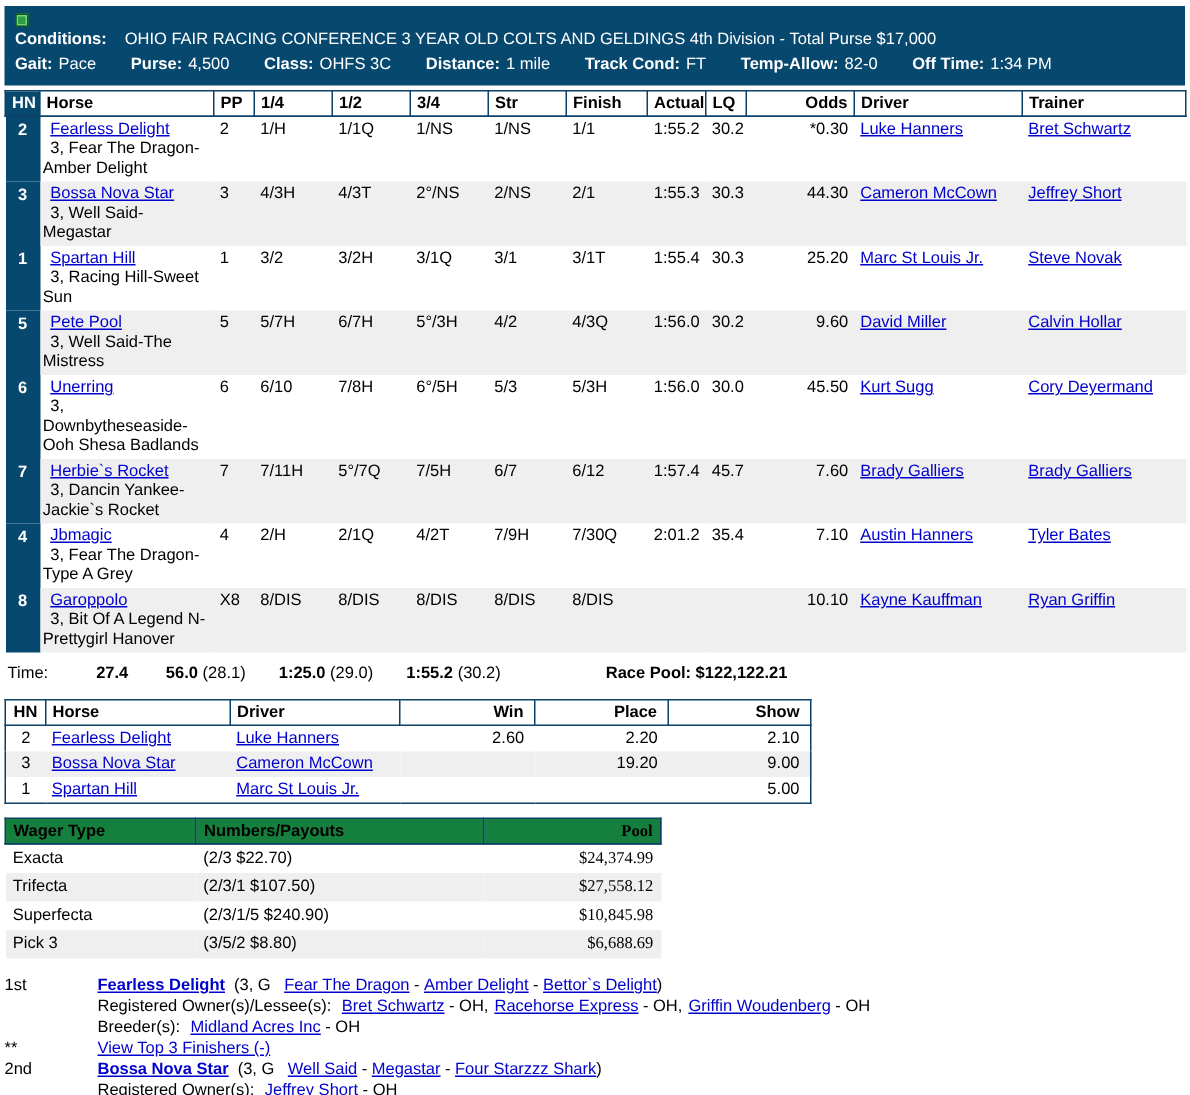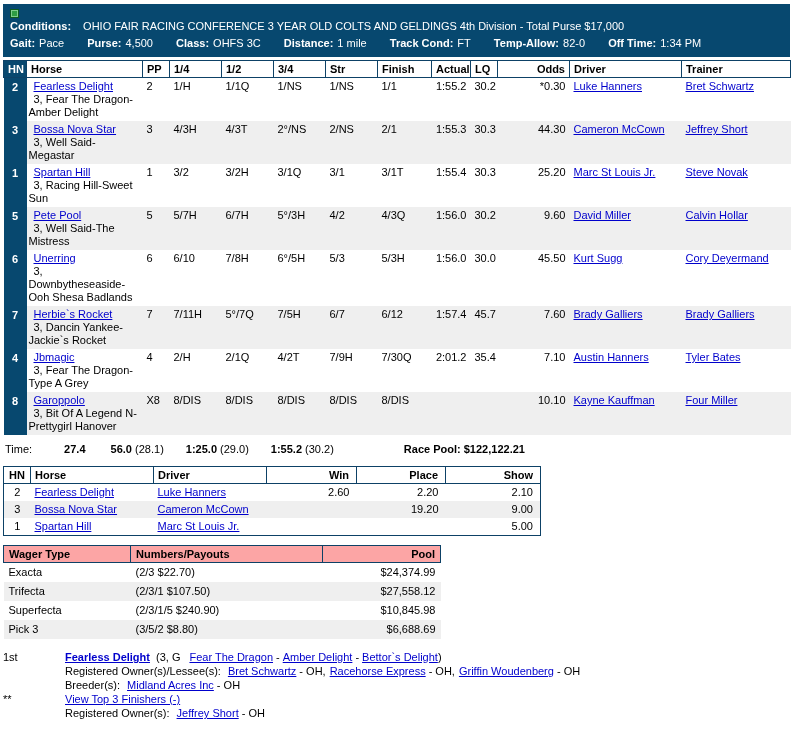--- a/index.html
+++ b/index.html
@@ -46,24 +46,24 @@
   
   .t-wps { width: 537px; border: 1px solid #0d4166; margin-bottom: 9px; }
   .t-wps th { border: 1px solid #0d4166; font-weight: bold; text-align: left; padding: 2px 4px; height: 17px; background: #fff; }
   .t-wps td { padding: 2px 4px; height: 16px; line-height: 13px; }
   .t-wps tr.alt td { background: #efefef; }
   .t-wps .c { text-align: center; }
   .t-wps .r { text-align: right; padding-right: 7px; margin-top: 16px; }
 
   
   .t-wager { width: 437px; margin-bottom: 12px; }
-  .t-wager th { border: 1px solid #0d4166; font-weight: bold; text-align: left; padding: 2px 5px; height: 17px; background: #fca5a5; }
+  .t-wager th { border: 1px solid #0d4166; font-weight: bold; text-align: left; padding: 2px 5px; height: 17px; background: #15803d; }
   .t-wager td { padding: 3px 5px; line-height: 13px; }
   .t-wager tr.alt td { background: #efefef; }
-  .t-wager .r { text-align: right; }
+  .t-wager .r { text-align: right; font-family: Liberation Serif, serif; }
 
   
   .finishers { margin-top: 2px; }
   .fin-row { display: flex; line-height: 13px; margin-bottom: 1px; }
   .fin-label { width: 62px; flex: 0 0 62px; }
   .fin-content { flex: 1; }
   .fin-name { font-weight: bold; }
   .open-paren { margin: 0 9px 0 6px; }
   .sep { margin: 0 3px; }
   .after { margin-left: 3px; }
@@ -260,21 +260,21 @@
       <td>X8</td>
       <td>8/DIS</td>
       <td>8/DIS</td>
       <td>8/DIS</td>
       <td>8/DIS</td>
       <td>8/DIS</td>
       <td class="r"></td>
       <td></td>
       <td class="r">10.10</td>
       <td><a>Kayne Kauffman</a></td>
-      <td><a>Four Miller</a></td>
+      <td><a>Ryan Griffin</a></td>
     </tr>
   </tbody>
 </table>
 
 <div class="time-row">
   <span class="tlabel">Time:</span><span class="split"><span class="v">27.4</span> <span></span></span><span class="split"><span class="v">56.0</span> <span>(28.1)</span></span><span class="split"><span class="v">1:25.0</span> <span>(29.0)</span></span><span class="split"><span class="v">1:55.2</span> <span>(30.2)</span></span><span class="pool">Race Pool: $122,122.21</span>
 </div>
 
 <table class="t-wps">
   <colgroup>
@@ -374,17 +374,21 @@
     <div class="fin-label"></div>
     <div class="fin-content"><span class="own-label">Breeder(s):</span><a>Midland Acres Inc</a><span class="after">- OH</span></div>
   </div>
 
   <div class="fin-row">
     <div class="fin-label">**</div>
     <div class="fin-content"><a>View Top 3 Finishers (-)</a></div>
   </div>
 
   <div class="fin-row">
+    <div class="fin-label">2nd</div>
+    <div class="fin-content"><a class="fin-name">Bossa Nova Star</a><span class="open-paren">(3, G</span><a>Well Said</a><span class="sep">-</span><a>Megastar</a><span class="sep">-</span><a>Four Starzzz Shark</a><span>)</span></div>
+  </div>
+  <div class="fin-row">
     <div class="fin-label"></div>
     <div class="fin-content"><span class="own-label">Registered Owner(s):</span><span class="owner-item"><a>Jeffrey Short</a><span class="after">- OH</span></span></div>
   </div>
 
 </div>
 
 </body></html>

